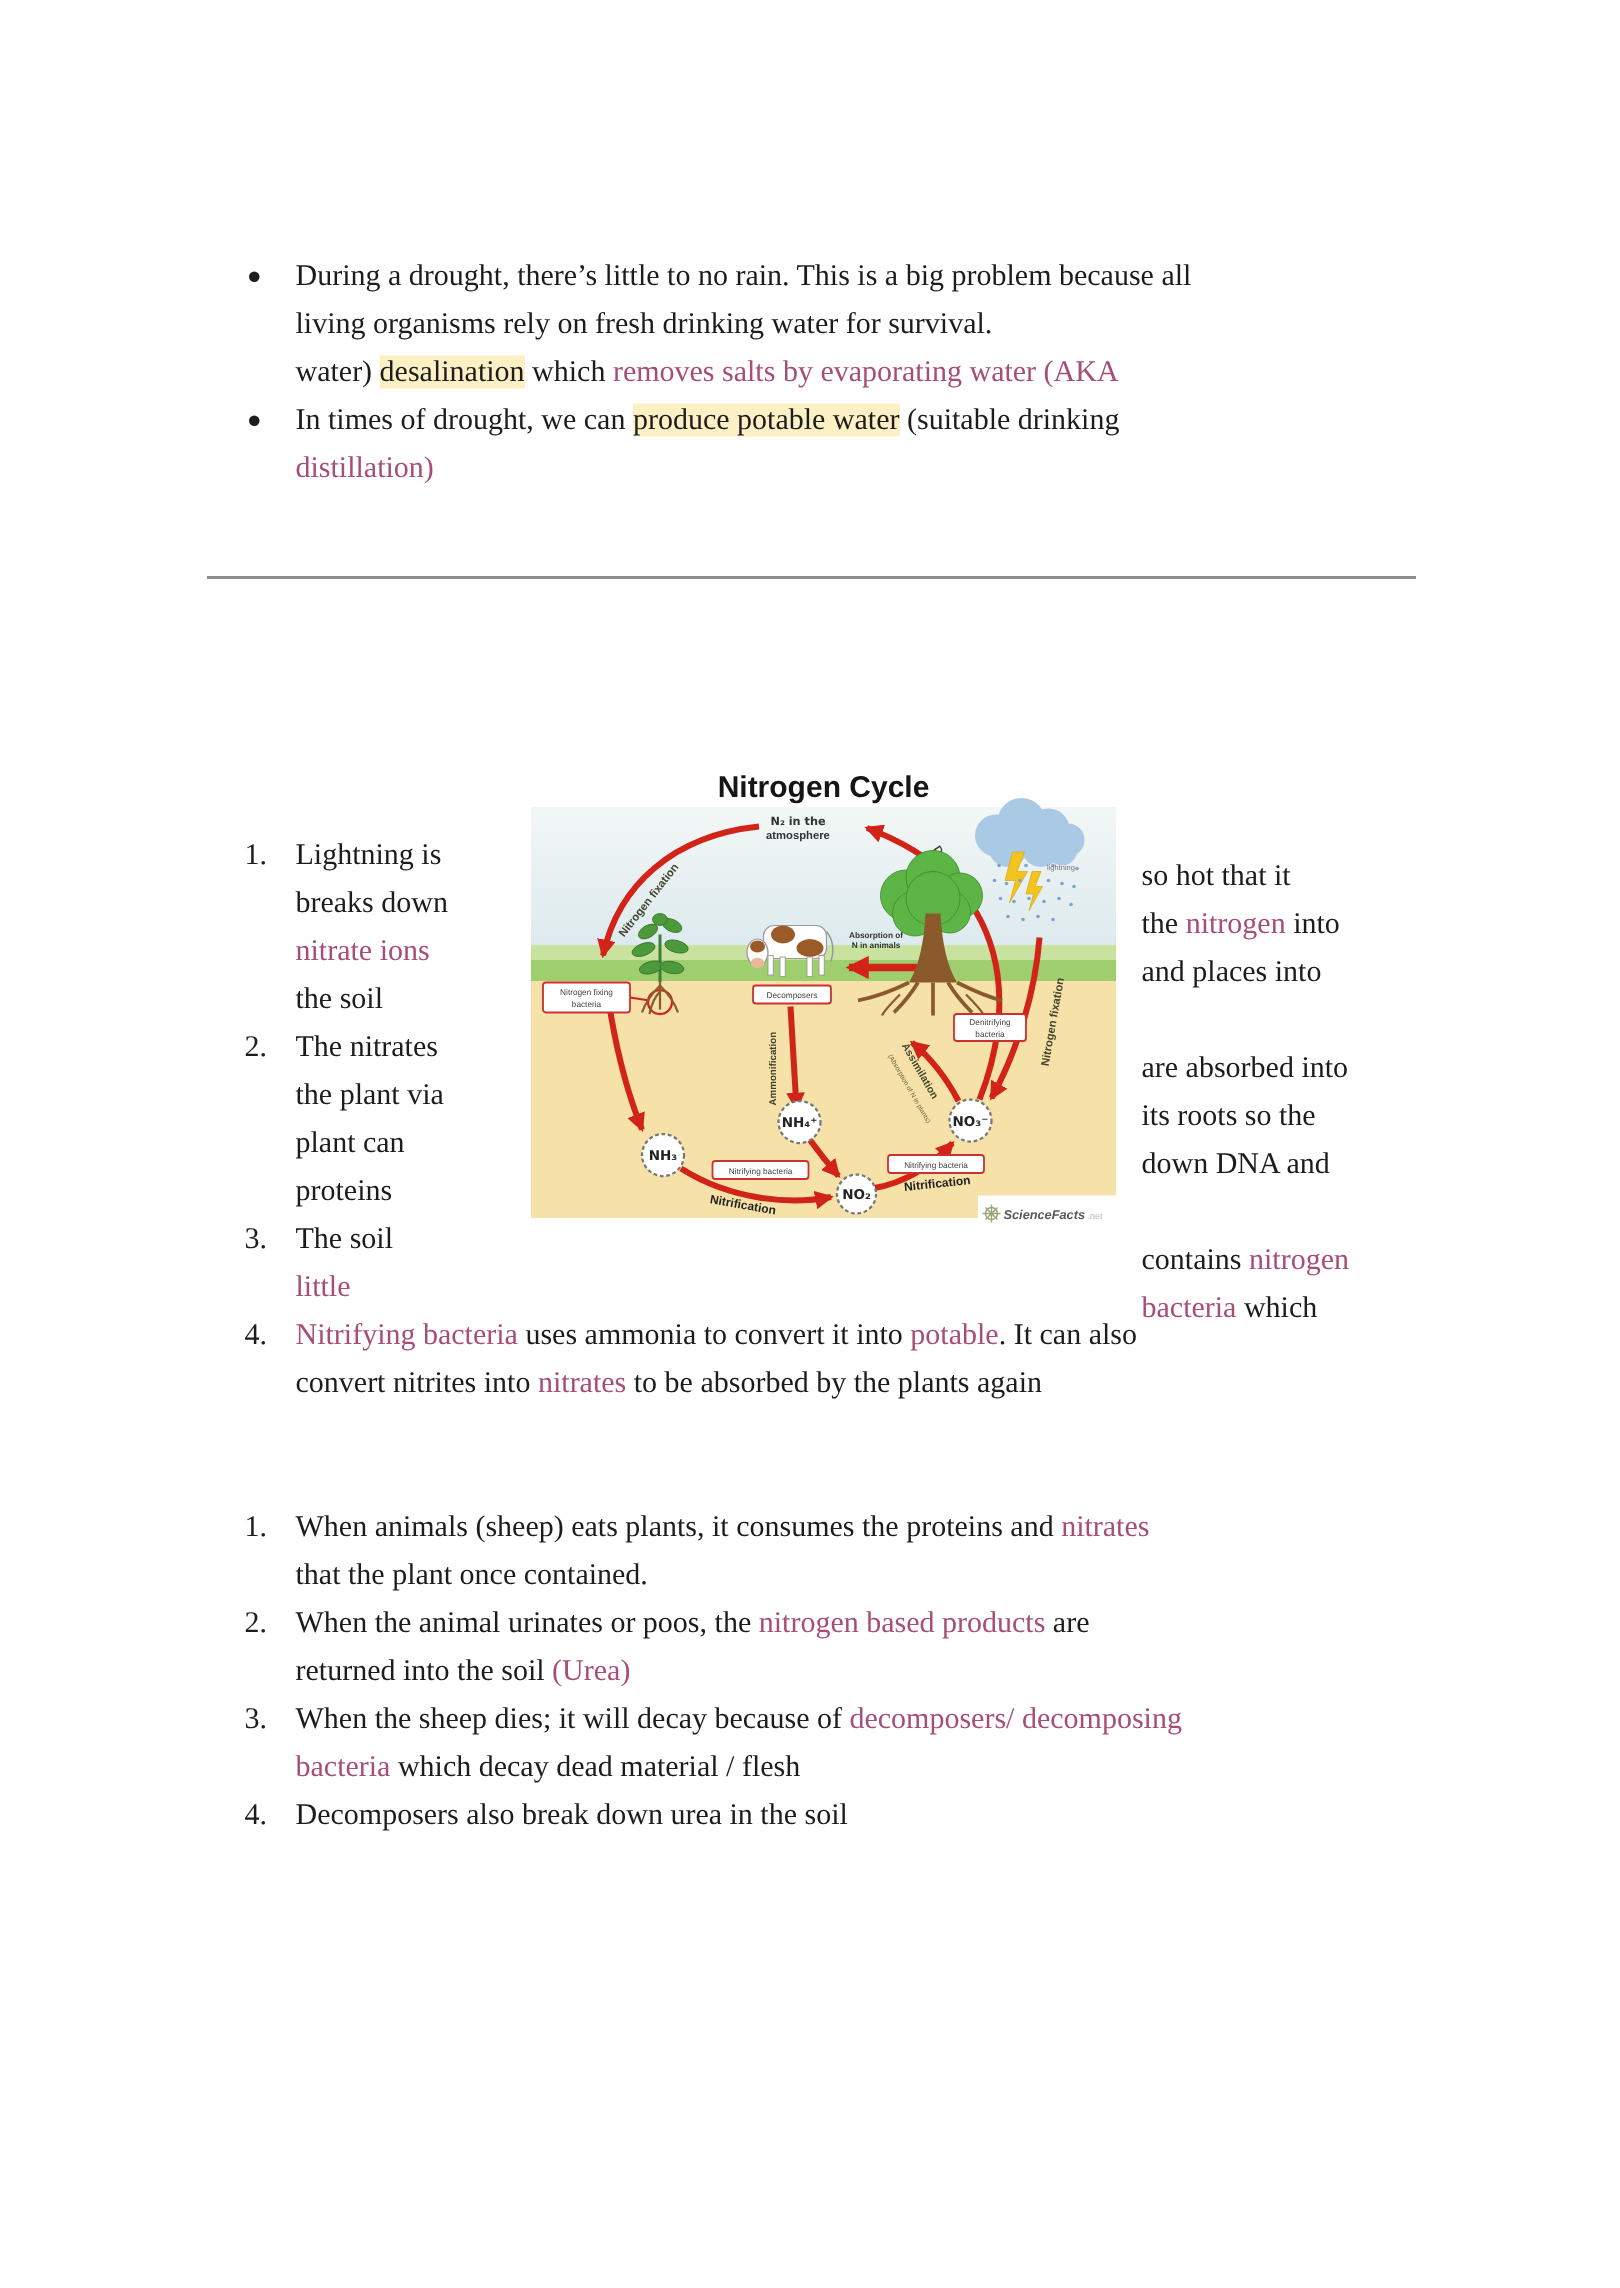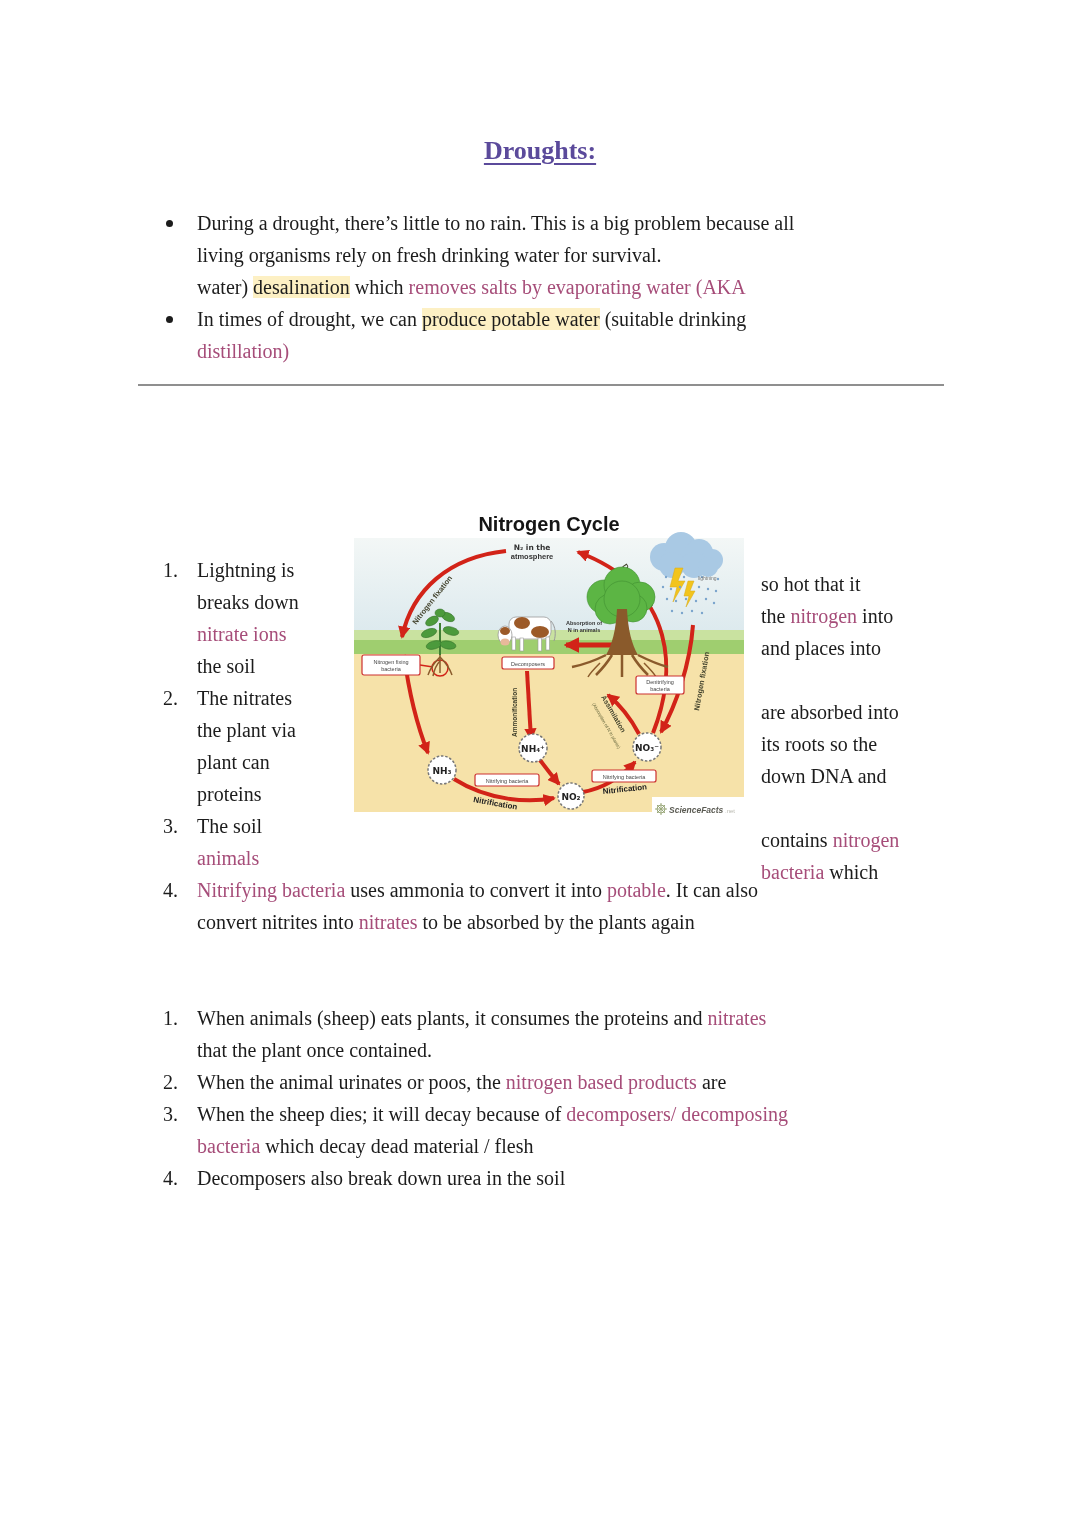--- a/index.html
+++ b/index.html
@@ -21,23 +21,22 @@
   .divider { position:absolute; left:138px; top:384px; width:806px; border-top:2px solid #8f8f8f; height:0; }
   .diagram { position:absolute; left:354px; top:505px; }
   svg text { font-family:"Liberation Sans", sans-serif; }
   svg .mol { font-family:"DejaVu Sans", sans-serif; }
 </style>
 </head>
 <body>
 
 <div id="page">
 
-  <div class="heading" style="top:136px;">Droughts:</div>
-
-  <div class="tblock" style="left:197px; top:168px; width:770px;margin-top:39px;">
+
+  <div class="tblock" style="left:197px; top:168px; width:770px;">
     <div class="tline"><span class="blt"></span><span>During a drought, there’s little to no rain. This is a big problem because all</span></div>
     <div class="tline"><span>living organisms rely on fresh drinking water for survival.</span></div>
     <div class="tline"><span>water) </span><span class="hl">desalination</span><span> which </span><span class="m">removes salts by evaporating water (AKA</span></div>
     <div class="tline"><span class="blt"></span><span>In times of drought, we can </span><span class="hl">produce potable water</span><span> (suitable drinking</span></div>
     <div class="tline"><span class="m">distillation)</span></div>
   </div>
 
   <div class="divider"></div>
 
 
@@ -226,21 +225,21 @@
   <div class="tblock" style="left:197px; top:554px; width:160px;">
     <div class="tline"><span class="num">1.</span><span>Lightning is</span></div>
     <div class="tline"><span>breaks down</span></div>
     <div class="tline"><span class="m">nitrate ions</span></div>
     <div class="tline"><span>the soil</span></div>
     <div class="tline"><span class="num">2.</span><span>The nitrates</span></div>
     <div class="tline"><span>the plant via</span></div>
     <div class="tline"><span>plant can</span></div>
     <div class="tline"><span>proteins</span></div>
     <div class="tline"><span class="num">3.</span><span>The soil</span></div>
-    <div class="tline"><span class="m">animals</span></div>
+    <div class="tline"><span class="m">little</span></div>
   </div>
 
   <div class="tblock" style="left:761px; top:568px; width:190px;">
     <div class="tline"><span>so hot that it</span></div>
     <div class="tline"><span>the </span><span class="m">nitrogen</span><span> into</span></div>
     <div class="tline"><span>and places into</span></div>
     <div class="tline"></div>
     <div class="tline"><span>are absorbed into</span></div>
     <div class="tline"><span>its roots so the</span></div>
     <div class="tline"><span>down DNA and</span></div>
@@ -251,18 +250,19 @@
 
   <div class="tblock" style="left:197px; top:874px; width:770px;">
     <div class="tline"><span class="num">4.</span><span class="m">Nitrifying bacteria</span><span> uses ammonia to convert it into </span><span class="m">potable</span><span>. It can also</span></div>
     <div class="tline"><span>convert nitrites into </span><span class="m">nitrates</span><span> to be absorbed by the plants again</span></div>
   </div>
 
   <div class="tblock" style="left:197px; top:1002px; width:770px;">
     <div class="tline"><span class="num">1.</span><span>When animals (sheep) eats plants, it consumes the proteins and </span><span class="m">nitrates</span></div>
     <div class="tline"><span>that the plant once contained.</span></div>
     <div class="tline"><span class="num">2.</span><span>When the animal urinates or poos, the </span><span class="m">nitrogen based products</span><span> are</span></div>
+    <div class="tline"><span>returned into the soil </span><span class="m">(Urea)</span></div>
     <div class="tline"><span class="num">3.</span><span>When the sheep dies; it will decay because of </span><span class="m">decomposers/ decomposing</span></div>
     <div class="tline"><span class="m">bacteria</span><span> which decay dead material / flesh</span></div>
     <div class="tline"><span class="num">4.</span><span>Decomposers also break down urea in the soil</span></div>
   </div>
 
 </div>
 
 </body></html>

